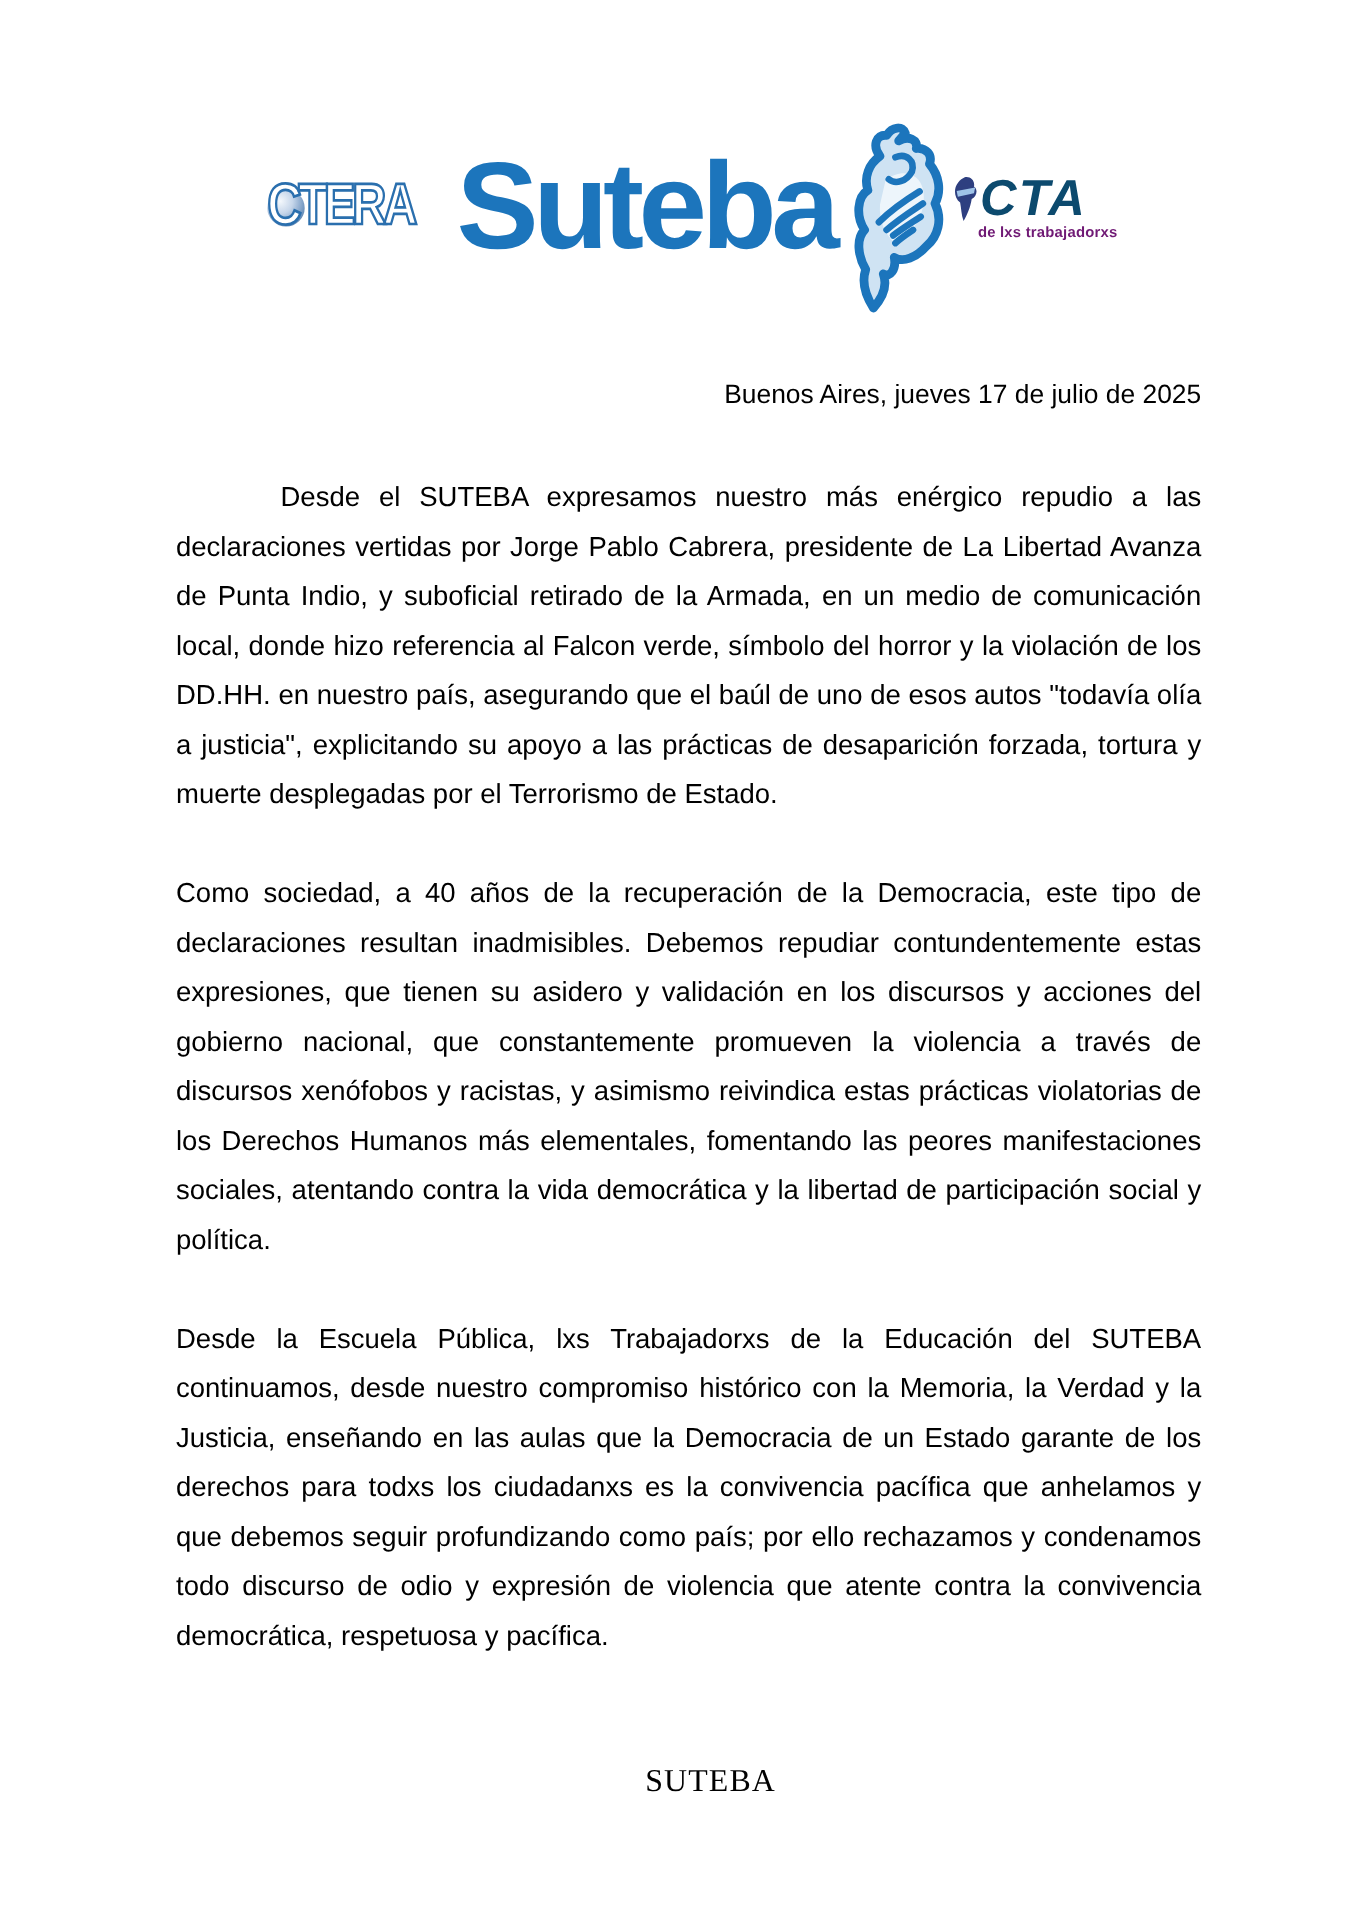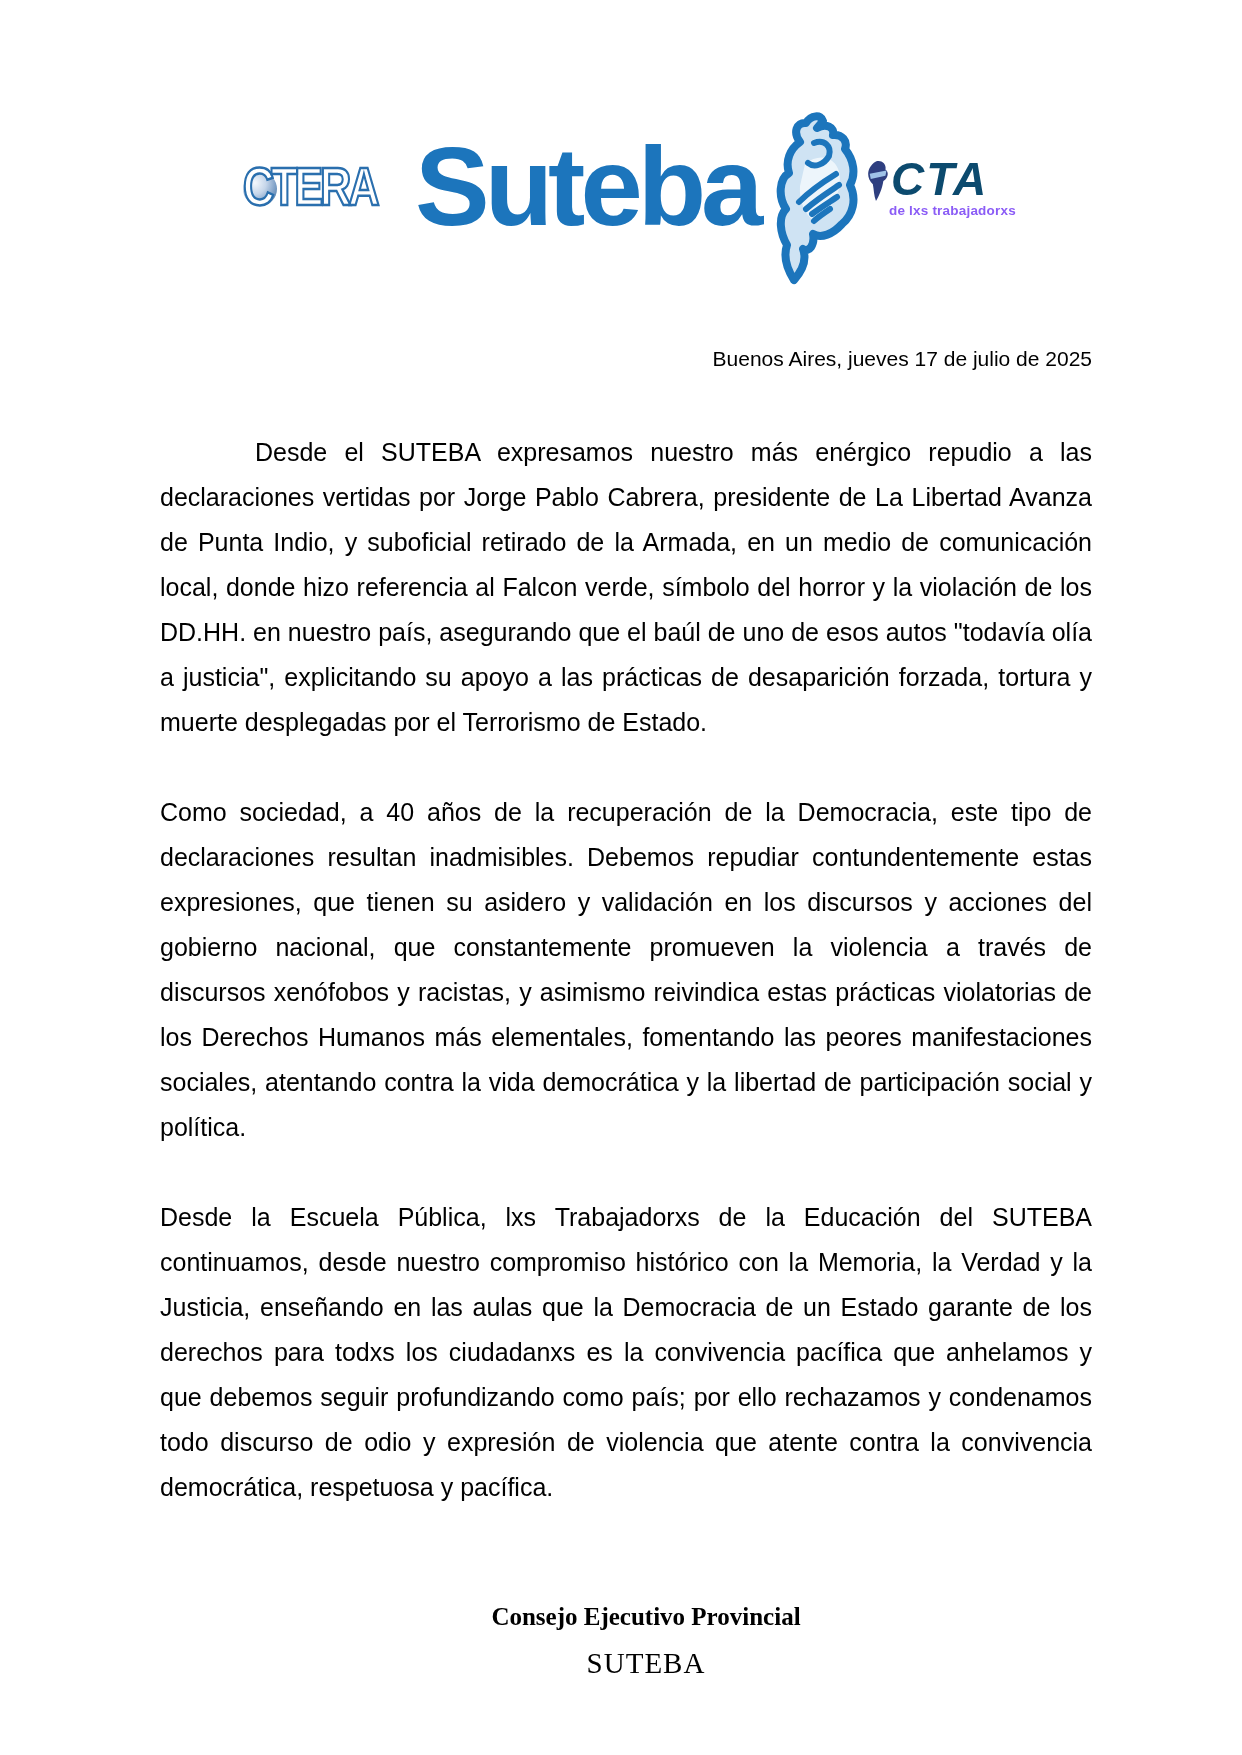--- a/index.html
+++ b/index.html
@@ -38,30 +38,30 @@
   .suteba-graphic { margin-left:2px; margin-top:0px; }
 
   .cta { position:absolute; left:863px; top:158px; width:175px; }
   .cta-row { display:flex; align-items:flex-start; }
   .cta-map { margin-top:2px; }
   .cta-text {
     font-size:46px; font-weight:bold; font-style:italic;
     color:#0c4a6e; letter-spacing:2px; line-height:42px; margin-left:2px;
   }
   .cta-sub {
-    font-size:13.5px; font-weight:bold; color:#8b5cf6;
+    font-size:13.5px; font-weight:bold; color:#701a75;
     margin-top:1px; margin-left:26px; letter-spacing:0.2px; white-space:nowrap;
   }
 
   
   .content {
     position:absolute; left:160px; top:345px; width:932px;
   }
   .dateline {
-    text-align:right; font-size:21px; line-height:28px;
+    text-align:right; font-size:24px; line-height:28px;
     margin:0 0 57px 0;
   }
   .content p {
     font-size:25px; line-height:45px; text-align:justify;
     margin:0 0 45px 0;
   }
   .content p.indent { text-indent:95px; }
 
   
   .footer { text-align:center; margin-top:92px; padding-left:40px; }
@@ -118,18 +118,17 @@
   </div>
 
   <div class="content">
     <div class="dateline">Buenos Aires, jueves 17 de julio de 2025</div>
 
     <p class="indent">Desde el SUTEBA expresamos nuestro más enérgico repudio a las declaraciones vertidas por Jorge Pablo Cabrera, presidente de La Libertad Avanza de Punta Indio, y suboficial retirado de la Armada, en un medio de comunicación local, donde hizo referencia al Falcon verde, símbolo del horror y la violación de los DD.HH. en nuestro país, asegurando que el baúl de uno de esos autos "todavía olía a justicia", explicitando su apoyo a las prácticas de desaparición forzada, tortura y muerte desplegadas por el Terrorismo de Estado.</p>
     <p>Como sociedad, a 40 años de la recuperación de la Democracia, este tipo de declaraciones resultan inadmisibles. Debemos repudiar contundentemente estas expresiones, que tienen su asidero y validación en los discursos y acciones del gobierno nacional, que constantemente promueven la violencia a través de discursos xenófobos y racistas, y asimismo reivindica estas prácticas violatorias de los Derechos Humanos más elementales, fomentando las peores manifestaciones sociales, atentando contra la vida democrática y la libertad de participación social y política.</p>
     <p>Desde la Escuela Pública, lxs Trabajadorxs de la Educación del SUTEBA continuamos, desde nuestro compromiso histórico con la Memoria, la Verdad y la Justicia, enseñando en las aulas que la Democracia de un Estado garante de los derechos para todxs los ciudadanxs es la convivencia pacífica que anhelamos y que debemos seguir profundizando como país; por ello rechazamos y condenamos todo discurso de odio y expresión de violencia que atente contra la convivencia democrática, respetuosa y pacífica.</p>
 
     <div class="footer">
-      <div class="footer-line1">Consejo Ejecutivo Provincial</div>
       <div class="footer-line2">SUTEBA</div>
     </div>
   </div>
 
 </div>
 
 </body></html>

